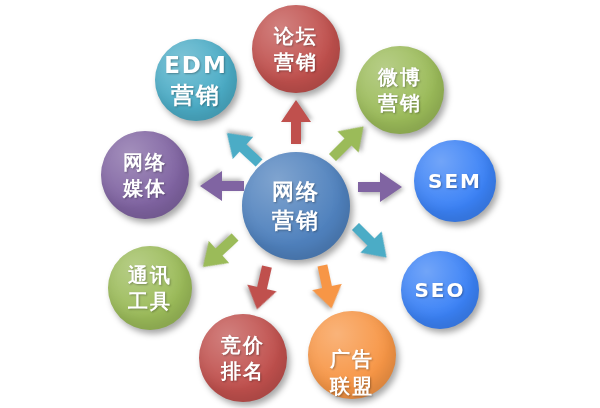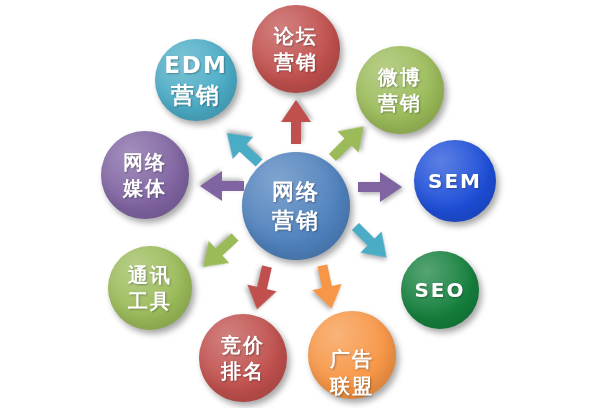--- a/index.html
+++ b/index.html
@@ -133,24 +133,24 @@
   </div>
 
   <div class="node n-forum" style="background-color: rgb(192, 80, 77); text-align: center;">
     <span class="node-label">论坛
 营销</span>
   </div>
   <div class="node n-weibo" style="background-color: rgb(155, 187, 89); align-items: center;">
     <span class="node-label">微博
 营销</span>
   </div>
-  <div class="node n-sem" style="background-color: #1d4ed8;">
+  <div class="node n-sem" style="background-color: #3b82f6;">
     <span class="node-label">SEM</span>
   </div>
-  <div class="node n-seo" style="background-color: #15803d;">
+  <div class="node n-seo" style="background-color: #3b82f6;">
     <span class="node-label">SEO</span>
   </div>
   <div class="node n-ad" style="background-color: rgb(247, 150, 70);">
     <span class="node-label">广告
 联盟</span>
   </div>
   <div class="node n-bid" style="background-color: rgb(192, 80, 77);">
     <span class="node-label">竞价
 排名</span>
   </div>

